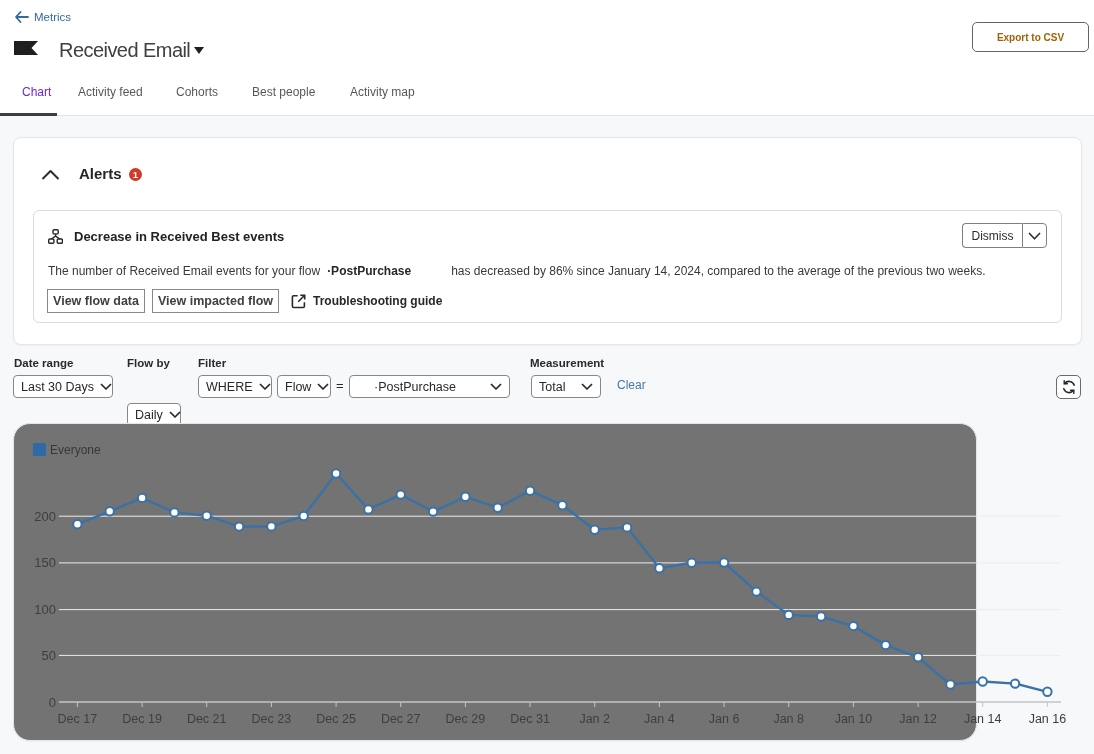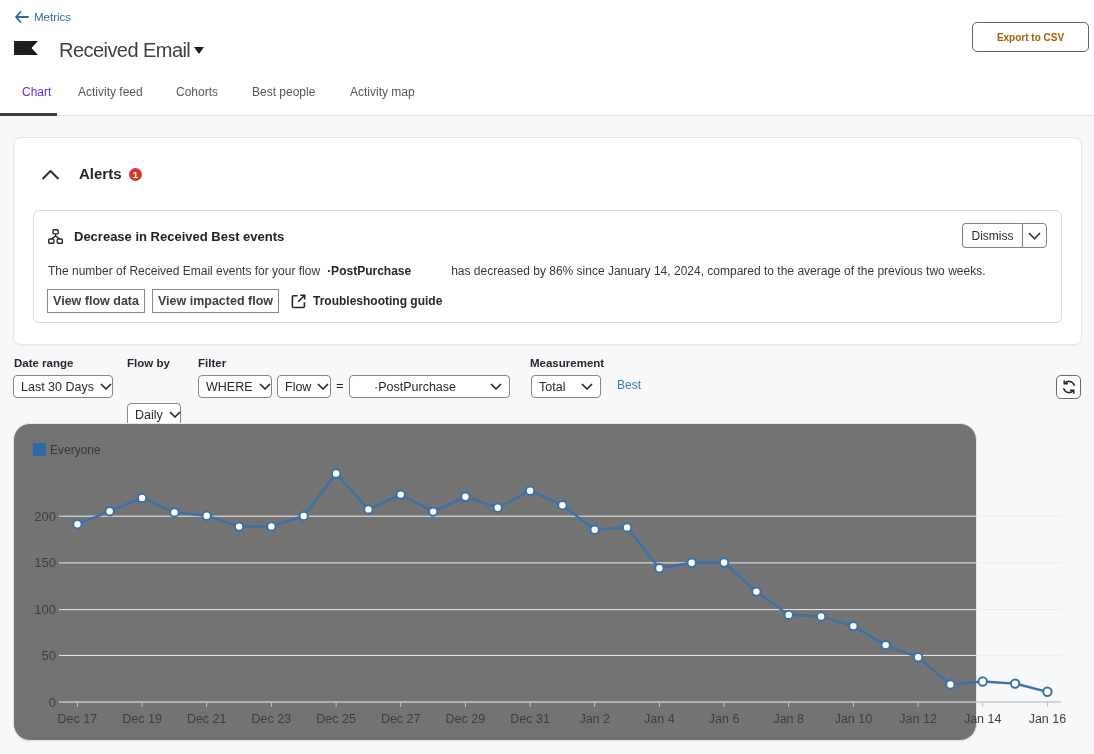--- a/index.html
+++ b/index.html
@@ -144,21 +144,21 @@
       <svg width="12" height="7" viewBox="0 0 12 7">
         <path d="M1 1l5 5 5-5" fill="none" stroke="#26282b" stroke-width="1.7" stroke-linejoin="round"></path>
       </svg>
     </div>
 
   <div class="flabel" style="left:530px; top:241px;">Measurement</div>
   <div class="fselect" style="left:531px; top:259px; width:70px;">Total<svg width="12" height="7" viewBox="0 0 12 7">
         <path d="M1 1l5 5 5-5" fill="none" stroke="#26282b" stroke-width="1.7" stroke-linejoin="round"></path>
       </svg></div>
 
-  <div class="clear">Best</div>
+  <div class="clear">Clear</div>
   <div class="refresh">
       <svg width="16" height="16" viewBox="0 0 16 16">
         <g fill="none" stroke="#26282b" stroke-width="1.5" stroke-linecap="round">
           <path d="M13.2 6.2A5.6 5.6 0 0 0 3.6 4.4"></path>
           <path d="M2.8 9.8a5.6 5.6 0 0 0 9.6 1.8"></path>
           <path d="M3.2 1.6v3.2h3.2" stroke-width="1.4"></path>
           <path d="M12.8 14.4v-3.2H9.6" stroke-width="1.4"></path>
         </g>
       </svg>
     </div>

